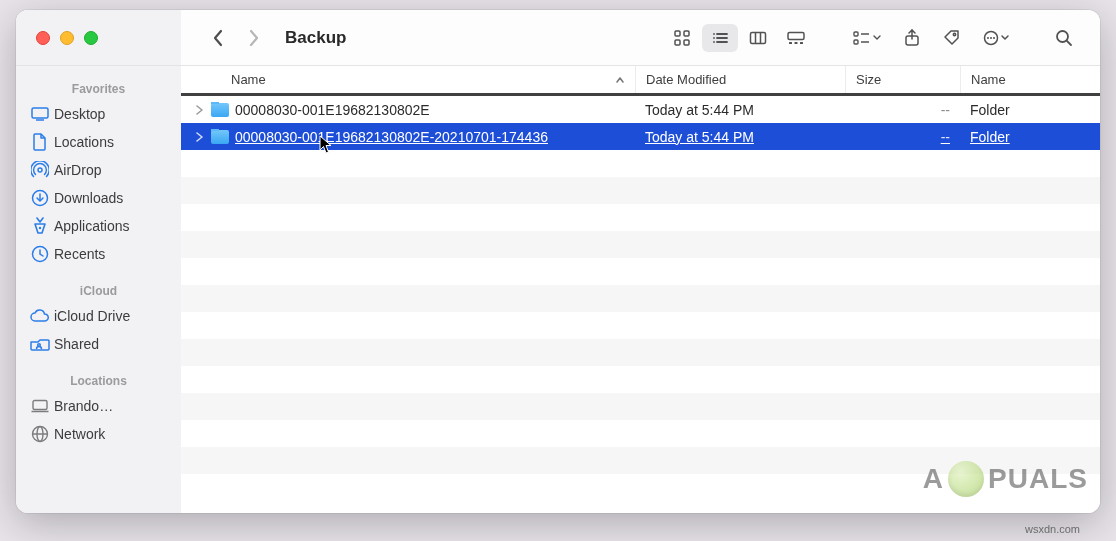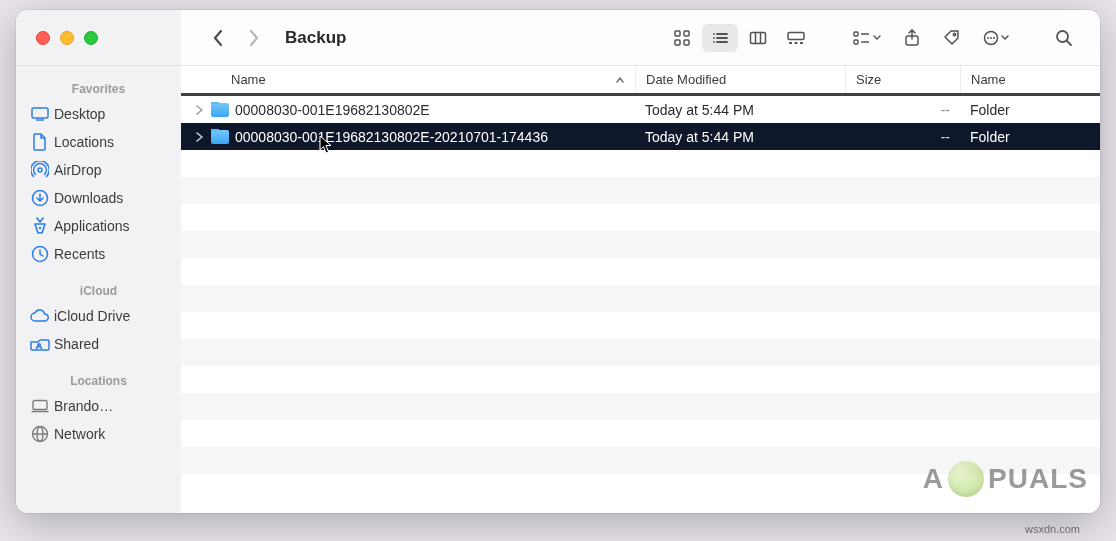--- a/index.html
+++ b/index.html
@@ -141,22 +141,23 @@
   .stripe.alt { background: #f6f6f6; }
   .row {
     display: grid;
     grid-template-columns: 1fr 210px 115px 140px;
     height: 27px;
     align-items: center;
     font-size: 14px;
     color: #2b2b2d;
   }
   .row.selected {
-    background: #0f172a;
+    background: #1d4ed8;
     color: #fff;
+    text-decoration: underline;
   }
   .cell { padding: 0 10px; white-space: nowrap; overflow: hidden; text-overflow: ellipsis; }
   .name-cell {
     display: flex;
     align-items: center;
     gap: 6px;
     padding-left: 12px;
   }
   .disclosure {
     width: 12px; height: 12px;

